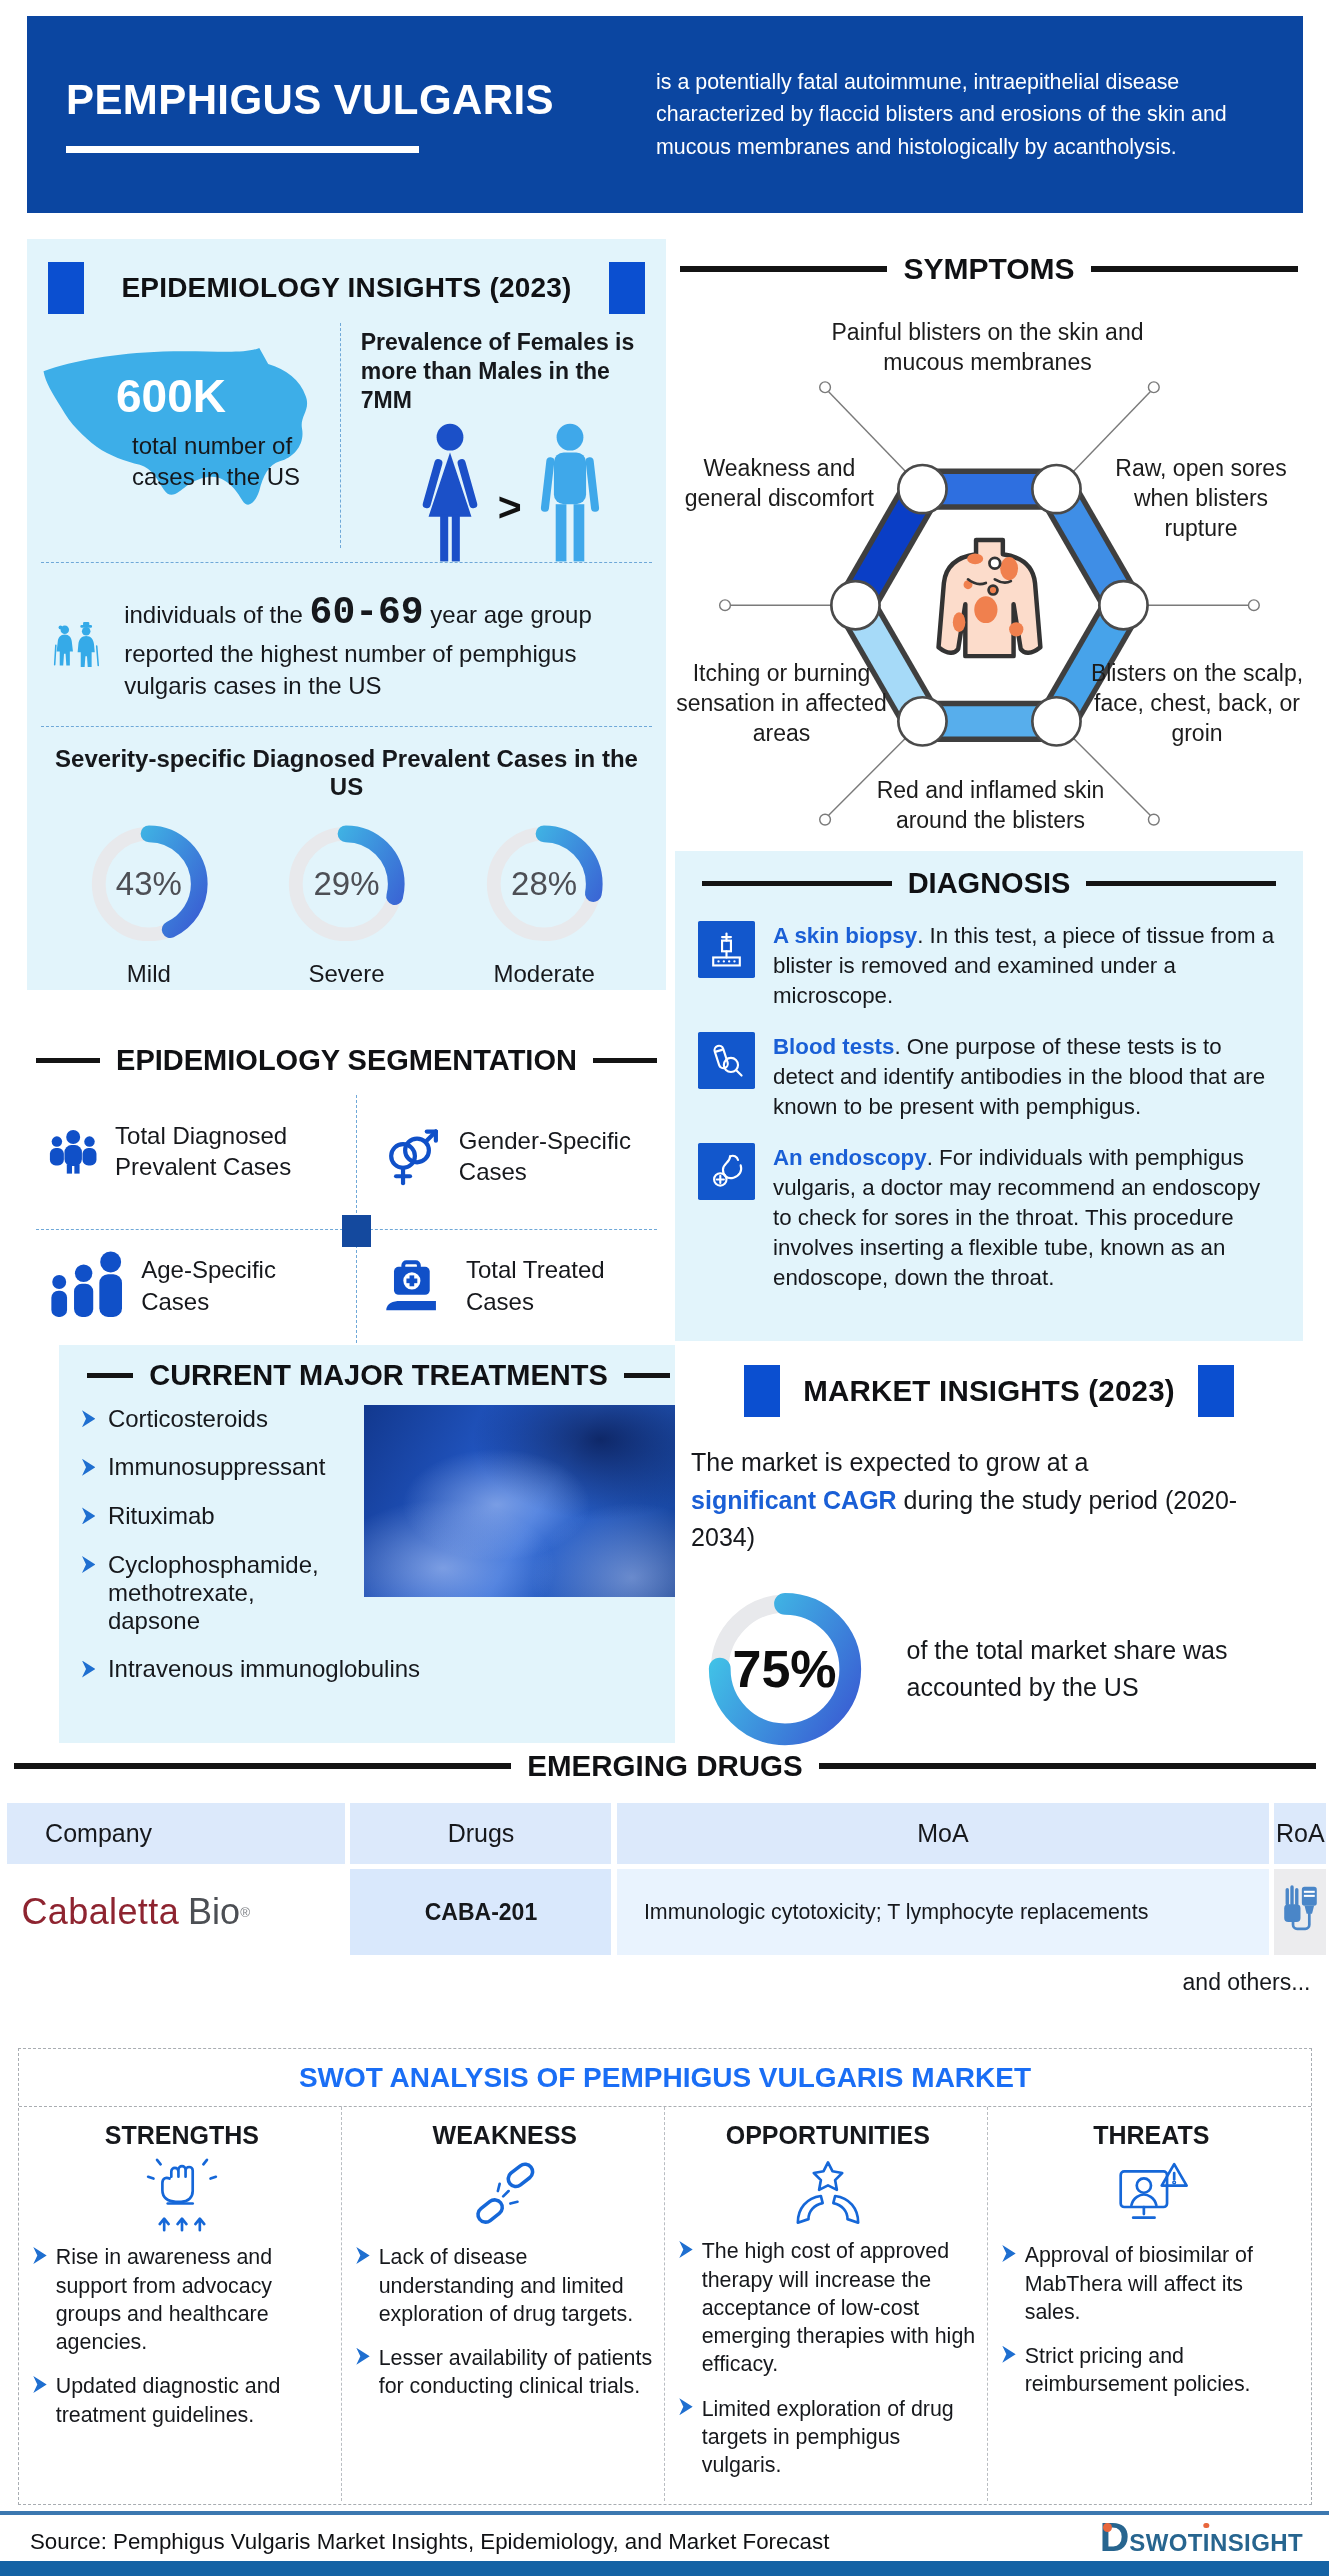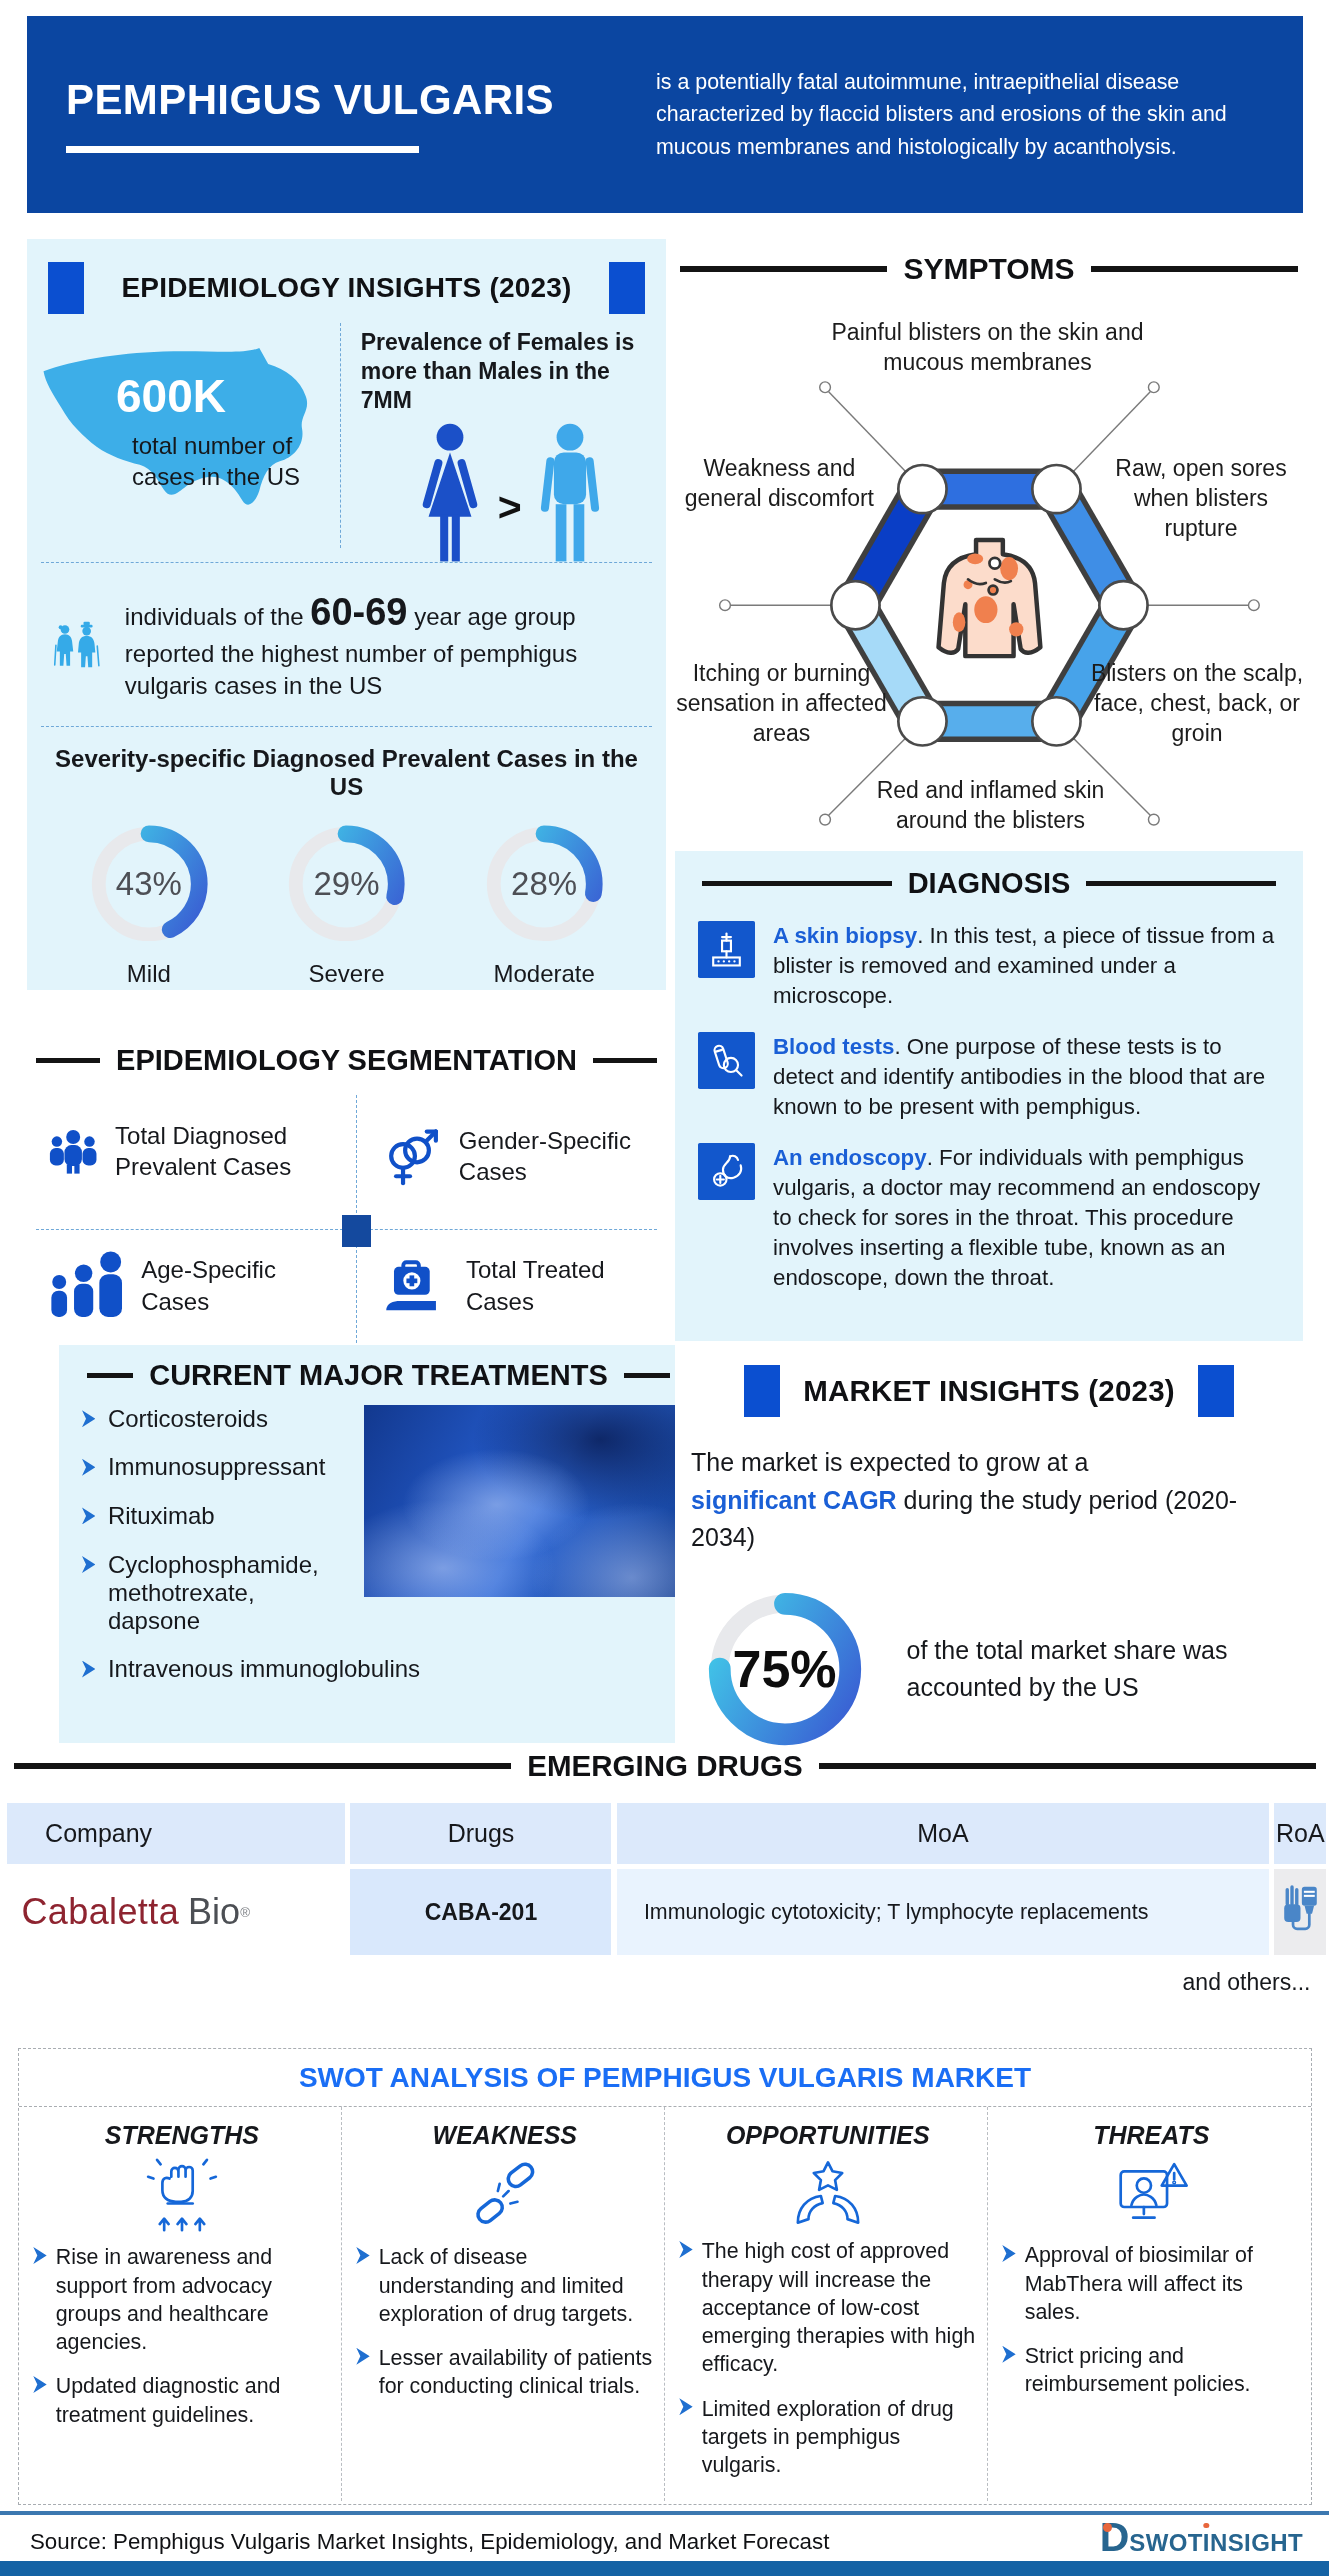--- a/index.html
+++ b/index.html
@@ -31,21 +31,21 @@
   .epi-top { display:flex; margin-top:9px; height:225px; }
   .map-wrap { position:relative; width:313px; flex:none; }
   .map-600k { position:absolute; left:89px; top:46px; font-size:46px; font-weight:bold; color:#fff; }
   .map-cap { position:absolute; left:105px; top:107px; font-size:24px; color:#15171b; line-height:1.3; }
   .epi-gender { flex:1; border-left:1.8px dashed #6fa8d8; padding:5.4px 7.1px 0 19.7px; }
   .gender-text { font-size:23px; font-weight:bold; line-height:1.25; }
   .gender-icons { display:flex; align-items:flex-end; justify-content:center; gap:14.3px; margin-top:7.1px; }
   .gt-sign { font-size:41px; font-weight:bold; color:#111; margin-bottom:34px; }
   .age-row { display:flex; align-items:center; gap:19.7px; padding:0 23px; height:134px; }
   .age-text { font-size:24px; line-height:1.35; }
-  .age-hl { font-size:38px; font-weight:bold; }
+  .age-hl { font-size:38px; font-weight:bold;font-family:Liberation Mono, monospace; }
   .sev-title { font-size:24px; font-weight:bold; text-align:center; padding:3.6px 27px 0; }
   .donut-row { display:flex; justify-content:space-around; padding:16px 23px 0; }
   .donut-cell { width:152px; text-align:center; }
   .donut-wrap { position:relative; width:134px; height:134px; margin:0 auto; }
   .donut-num { position:absolute; inset:0; display:flex; align-items:center; justify-content:center;
                font-size:33px; color:#4d4f55; }
   .donut-label { font-size:24px; margin-top:9px; }
 
   
   #left-seg { left:27px; top:1008px; width:639px; height:353px; background:#fff; padding-top:36px; }
@@ -114,21 +114,21 @@
   .roa-cell { background:#ececee; justify-content:center; }
   .tbl-note { text-align:right; font-size:23px; padding-right:12.5px; margin-top:14.3px; }
 
   
   #swot { left:18px; top:2048px; width:1294px; height:457px; border:1.8px dashed #a9adb2; }
   .swot-title { text-align:center; font-size:28px; font-weight:bold; color:#1a6ef5;
                 padding:12.5px 0; border-bottom:1.8px dashed #a9adb2; }
   .swot-cols { display:grid; grid-template-columns:1fr 1fr 1fr 1fr; height:394px; }
   .swot-col { border-right:1.8px dashed #b9bdc2; padding:14.3px 10.7px 0 14.3px; }
   .swot-col:last-child { border-right:none; }
-  .swot-col-title { text-align:center; font-size:25px; font-weight:bold;font-style:italic; }
+  .swot-col-title { text-align:center; font-size:25px; font-weight:bold; }
   .swot-icon { display:flex; justify-content:center; margin:7.1px 0 9px; }
   .swot-point { display:flex; gap:9px; font-size:21.4px; line-height:1.32; margin-bottom:16px; }
   .swot-point .chev { margin-top:3.6px; }
 
   
   #footer-line { left:0; top:2511px; width:1330px; height:3.6px; background:#3c78b0; }
   #footer-src { left:30px; top:2529px; font-size:22.3px; color:#101114; }
   #footer-logo { right:27px; top:2514px; display:flex; align-items:baseline; }
   .logo-d { position:relative; font-size:41px; font-weight:bold; color:#27658f; }
   .logo-d::after { content:""; position:absolute; left:3.6px; top:9px; width:9px; height:9px;

